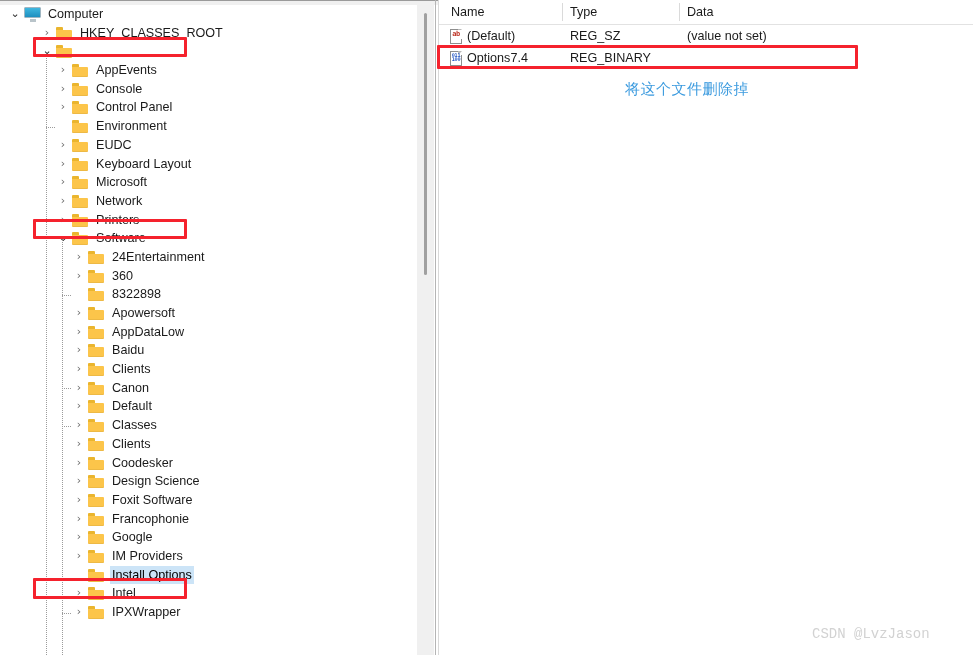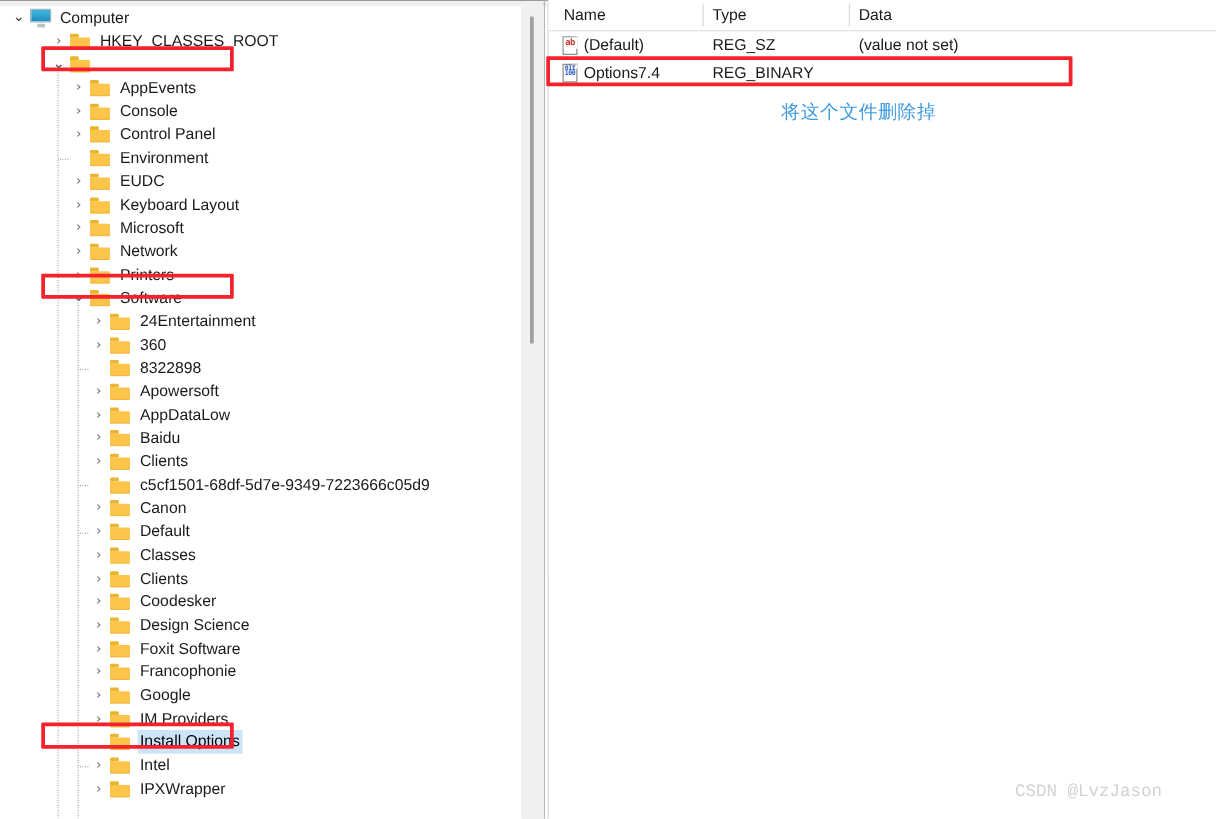--- a/index.html
+++ b/index.html
@@ -298,26 +298,20 @@
           <span class="label" style="left:110px">Baidu</span>
         </div>
         <div class="row" style="position: relative;">
           <span class="chev" style="left:72px">›</span>
           <span class="folder" style="left:88px">
             <i></i>
           </span>
           <span class="label" style="left:110px">Clients</span>
         </div>
         <div class="row" style="position: relative;">
-          <span class="folder" style="left:88px">
-            <i></i>
-          </span>
-          <span class="label" style="left:110px">c5cf1501-68df-5d7e-9349-7223666c05d9</span>
-        </div>
-        <div class="row" style="position: relative;">
           <span class="chev" style="left:72px">›</span>
           <span class="folder" style="left:88px">
             <i></i>
           </span>
           <span class="label" style="left:110px">Canon</span>
         </div>
         <div class="row" style="position: relative;">
           <span class="chev" style="left:72px">›</span>
           <span class="folder" style="left:88px">
             <i></i>

